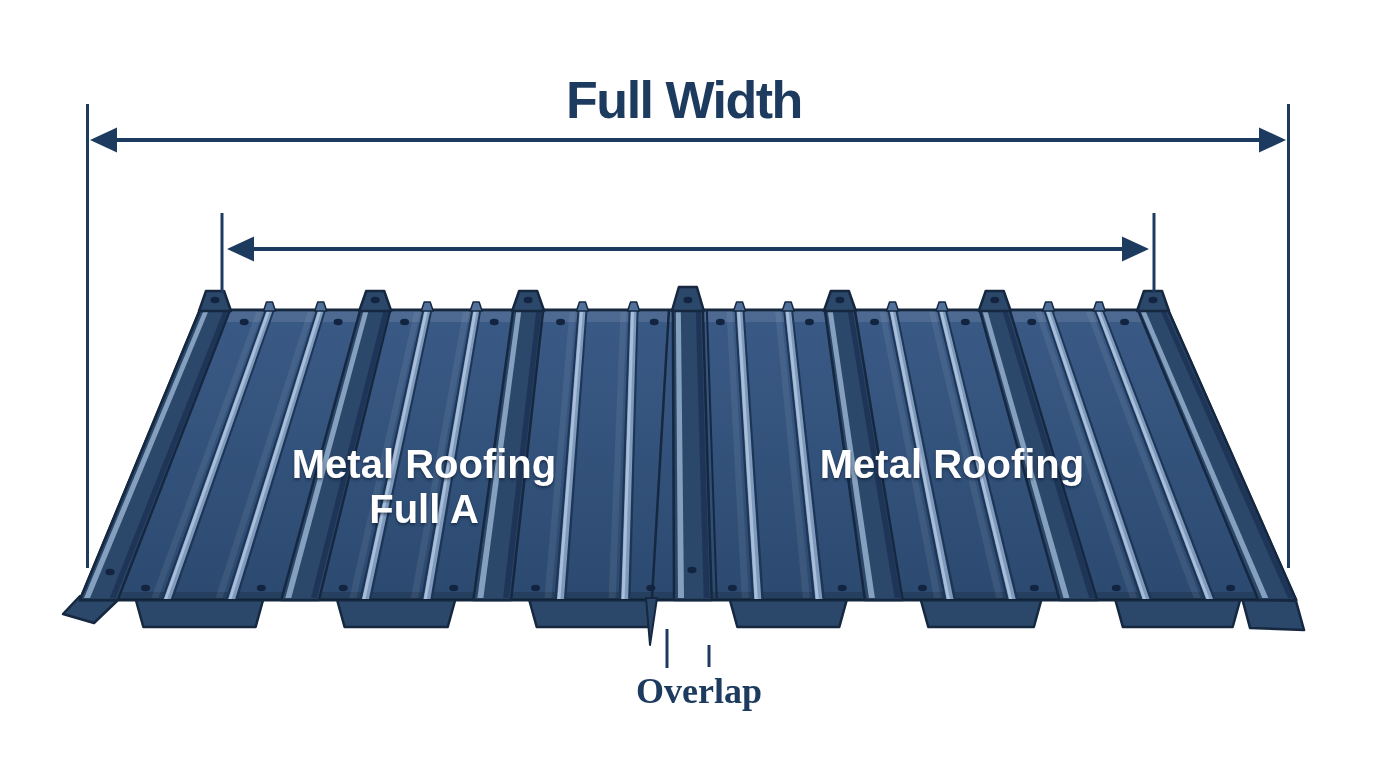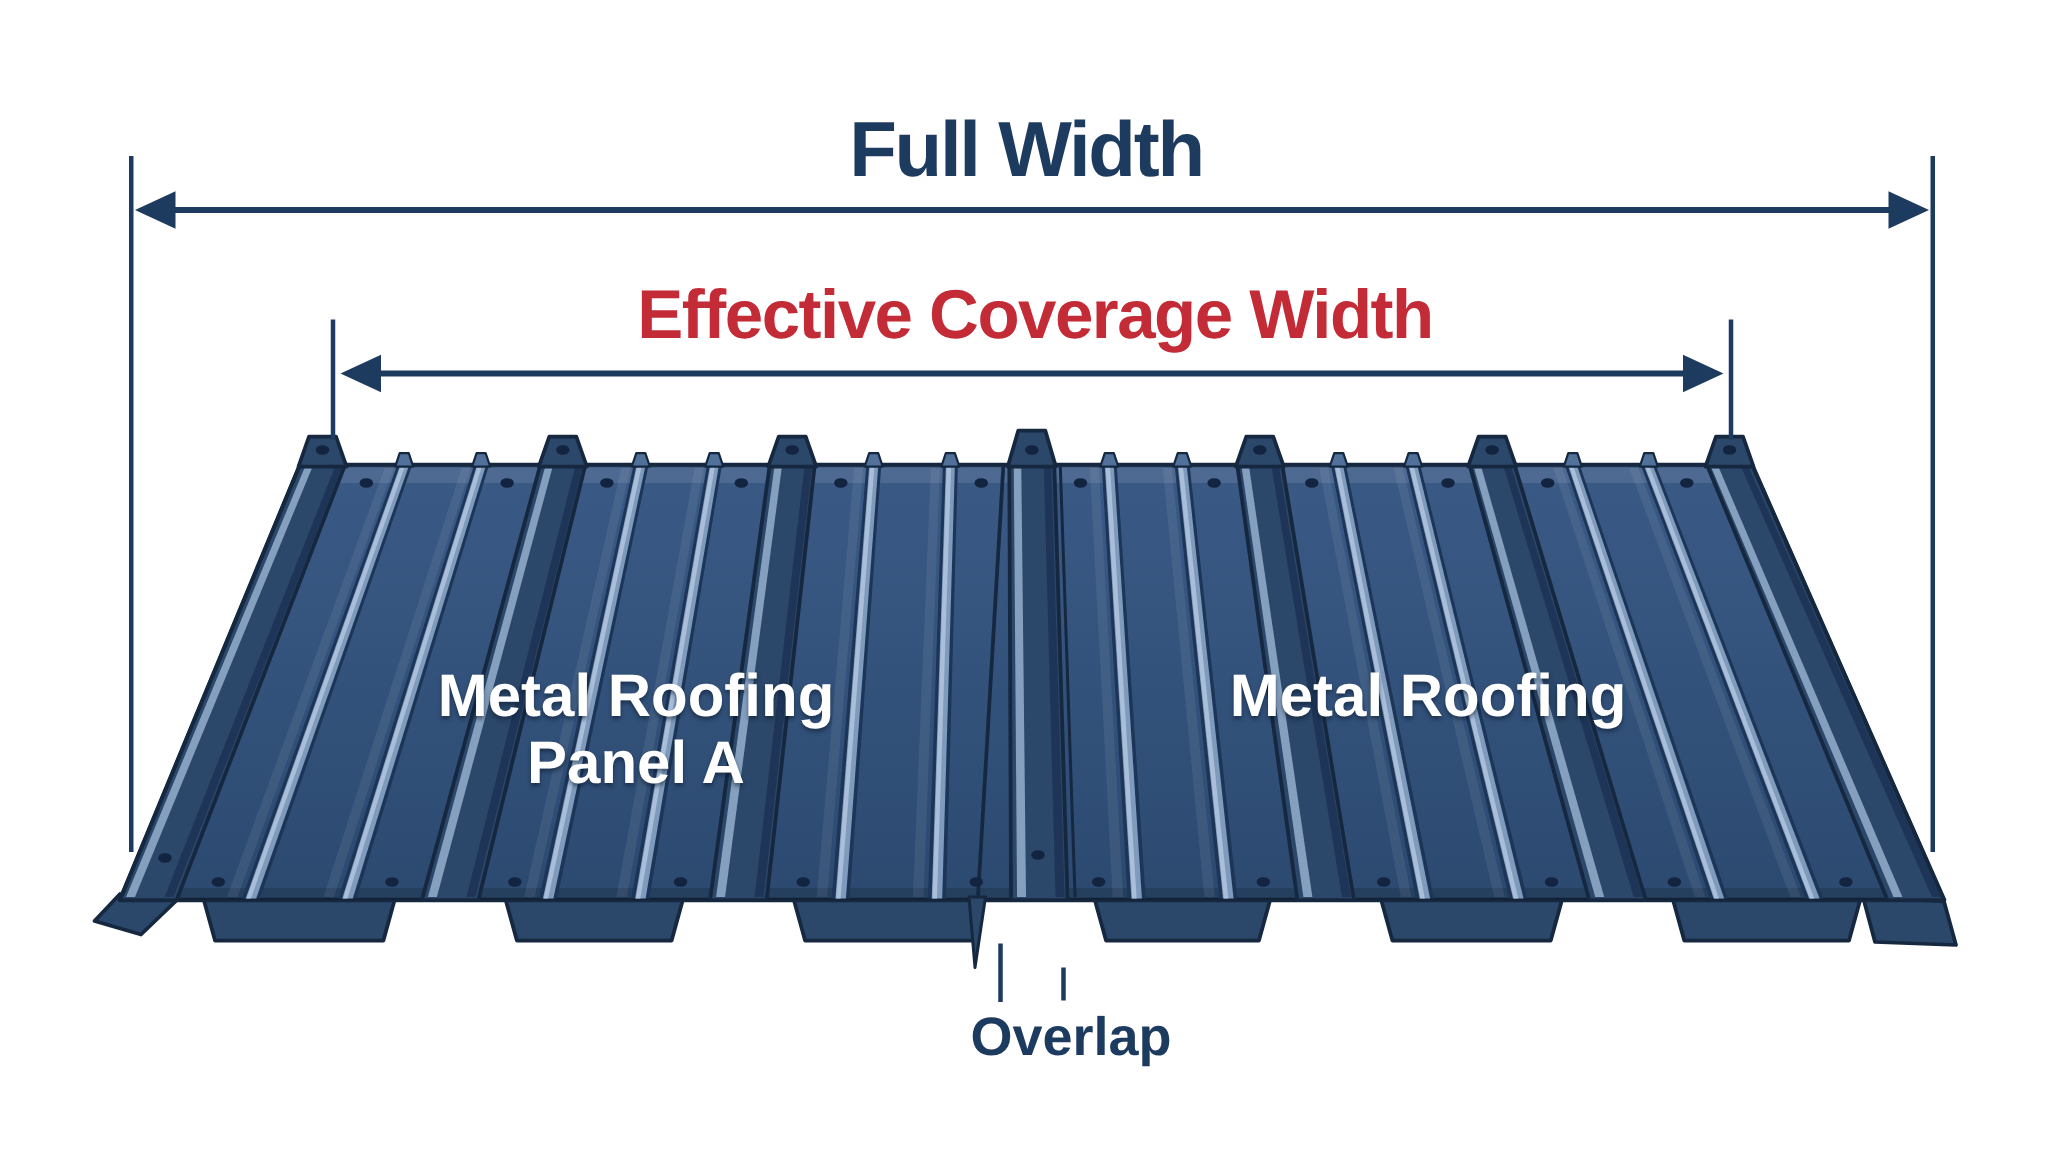--- a/index.html
+++ b/index.html
@@ -182,25 +182,24 @@
       <polygon class="measure-head" points="227,249 254,236.5 254,261.5"></polygon>
       <polygon class="measure-head" points="1149,249 1122,236.5 1122,261.5"></polygon>
 
       <line class="measure-line" x1="667" y1="629" x2="667" y2="668" stroke-width="3"></line>
       <line class="measure-line" x1="709" y1="645" x2="709" y2="667" stroke-width="3"></line>
     </g>
   </svg>
 
   <div class="label title-navy" style="left:684px;top:70px;">Full Width</div>
 
-  <div class="label title-red" style="left:690px;top:182px;">Effective Coverage Width</div>
 
   <div class="label panel-label" style="left:424px;top:442px;">
     <div>Metal Roofing</div>
-    <div>Panel A</div>
+    <div>Full A</div>
   </div>
 
   <div class="label panel-label" style="left:952px;top:442px;">
     <div>Metal Roofing</div>
   </div>
 
-  <div class="label overlap-label" style="left:714px;top:670px;">Overlap</div>
+  <div class="label overlap-label" style="left:699px;top:670px;font-family:Liberation Serif, serif;">Overlap</div>
 </div>
 
 </body></html>

